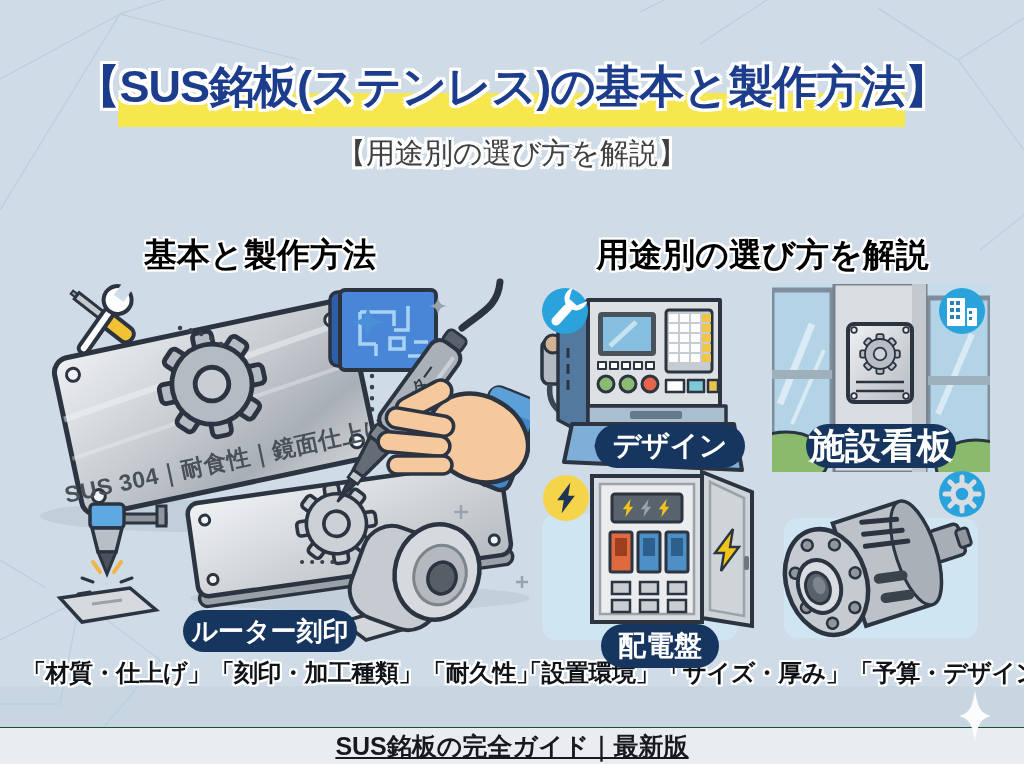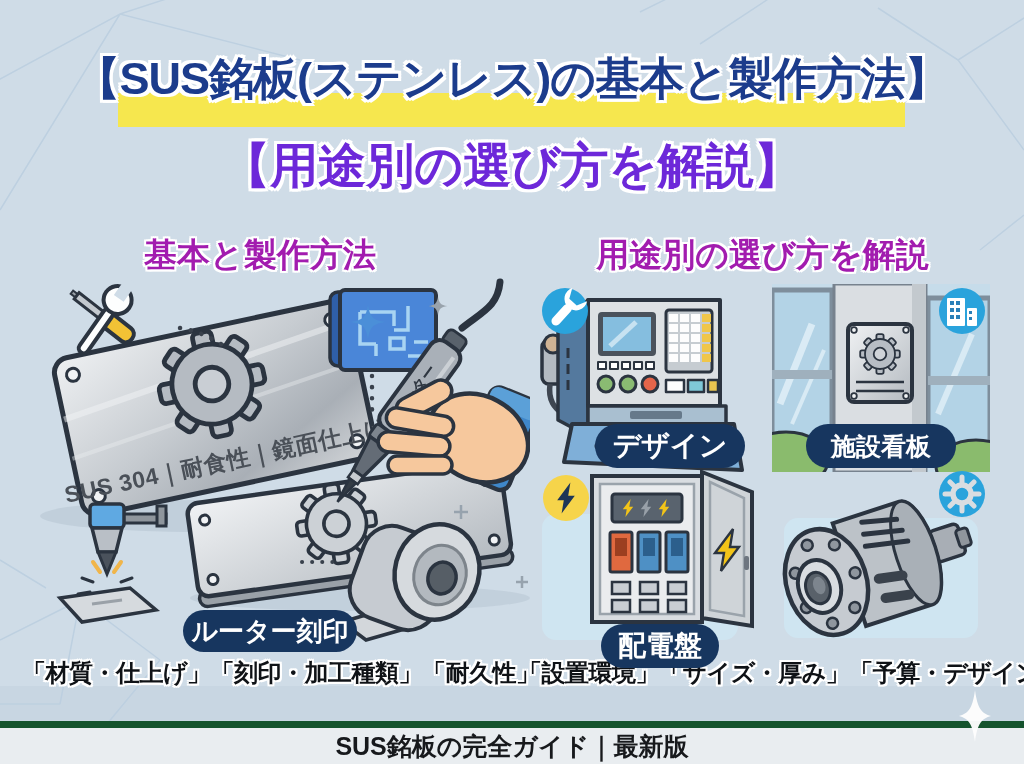--- a/index.html
+++ b/index.html
@@ -3,50 +3,50 @@
 <meta charset="utf-8">
 <style>
   html,body{margin:0;padding:0;background:#9fb2c2;}
   .page{position:relative;width:1024px;height:764px;background:#cfdce7;overflow:hidden;
         font-family:"Liberation Sans","DejaVu Sans",sans-serif;}
   .bg-svg{position:absolute;left:0;top:0;pointer-events:none;}
   .outline-w2{text-shadow:-2px -2px 0 #fff,2px -2px 0 #fff,-2px 2px 0 #fff,2px 2px 0 #fff,
               -2px 0 0 #fff,2px 0 0 #fff,0 -2px 0 #fff,0 2px 0 #fff;}
   .outline-w3{text-shadow:-3px -3px 0 #fff,3px -3px 0 #fff,-3px 3px 0 #fff,3px 3px 0 #fff,
               -3px 0 0 #fff,3px 0 0 #fff,0 -3px 0 #fff,0 3px 0 #fff;}
-  .title{position:absolute;top:49px;left:0;width:100%;text-align:center;z-index:2;
+  .title{position:absolute;top:57px;left:0;width:100%;text-align:center;z-index:2;
          font-size:45px;font-weight:800;color:#1c3c8c;letter-spacing:-1px;white-space:nowrap;}
   .yellow-bar{position:absolute;top:93px;left:118px;width:787px;height:34px;background:#f6e74e;z-index:1;}
   .subtitle{position:absolute;top:134px;left:0;width:100%;text-align:center;z-index:2;
-            font-size:48px;font-weight:700;color:#6d28d9;white-space:nowrap;}
-  .col-heading{position:absolute;top:233px;font-size:33px;font-weight:900;color:#a21caf;
+            font-size:29px;font-weight:400;color:#404040;white-space:nowrap;}
+  .col-heading{position:absolute;top:233px;font-size:33px;font-weight:900;color:#000000;
                text-align:center;white-space:nowrap;}
   .col-heading.left{left:45px;width:430px;}
   .col-heading.right{left:530px;width:465px;}
   .illu{position:absolute;}
   #left-illu{left:30px;top:276px;width:500px;height:378px;}
   .card{position:absolute;}
   #card-machine{left:538px;top:284px;width:222px;height:188px;}
   #card-sign{left:772px;top:284px;width:218px;height:188px;}
   #card-board{left:538px;top:468px;width:222px;height:188px;}
   #card-part{left:772px;top:468px;width:218px;height:188px;}
   .pill{position:absolute;background:#17365f;color:#ffffff;border-radius:24px;z-index:3;
         display:flex;align-items:center;justify-content:center;font-weight:800;white-space:nowrap;}
   #pill-method{left:183px;top:598px;width:174px;height:42px;font-size:26px;margin-top:12px;}
   #pill-1{left:595px;top:424px;width:150px;height:44px;font-size:28px;}
-  #pill-2{left:806px;top:424px;width:150px;height:44px;font-size:25px;}
+  #pill-2{left:806px;top:424px;width:150px;height:44px;font-size:36px;}
   #pill-3{left:601px;top:624px;width:118px;height:44px;font-size:28px;}
   #pill-4{left:806px;top:604px;width:150px;height:44px;font-size:28px;}
   .caption{position:absolute;top:657px;font-size:24px;font-weight:900;color:#0f1216;
            text-align:center;white-space:nowrap;letter-spacing:-0.5px;}
   .caption.left{left:22px;width:486px;}
   .caption.right{left:518px;width:494px;}
   .footer{position:absolute;left:0;bottom:0;width:100%;height:36px;background:#e9edf0;
-          border-top:7px solid #14532d;display:flex;align-items:center;justify-content:center;
-          font-size:25px;font-weight:800;color:#17191c;z-index:2;}
+          border-top:1px solid #14532d;display:flex;align-items:center;justify-content:center;
+          font-size:25px;font-weight:800;color:#17191c;z-index:2;text-decoration:underline;}
   #footer-sparkle{left:945px;top:686px;width:60px;height:64px;z-index:4;}
   .screw{fill:#f1f3f5;stroke:#2b3440;stroke-width:3;}
 </style>
 </head>
 <body>
 
 <div class="page">
 
   <svg width="0" height="0" style="position:absolute;" aria-hidden="true">
     <defs>

